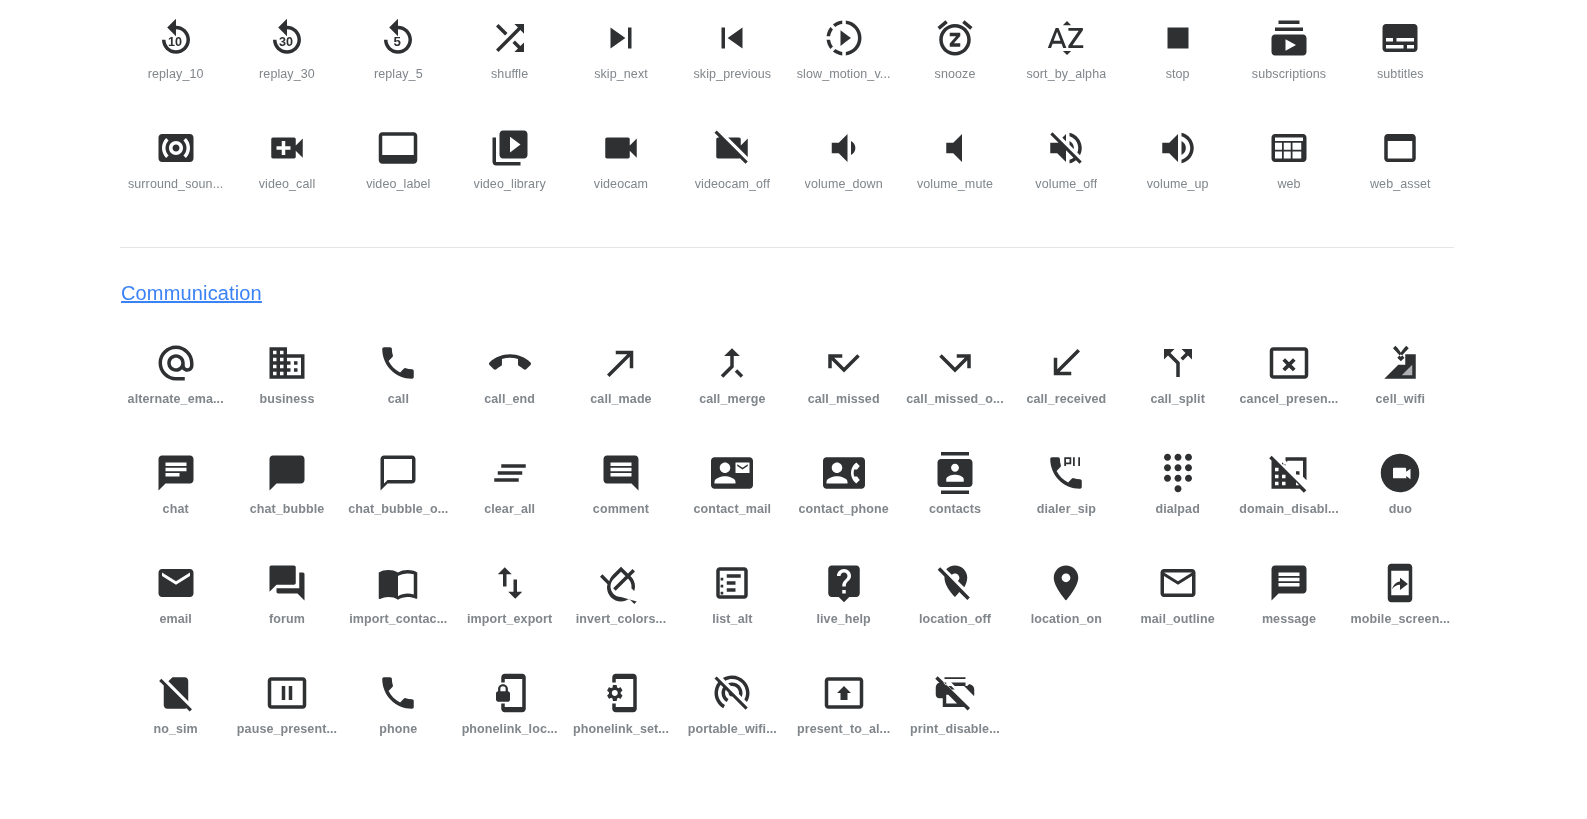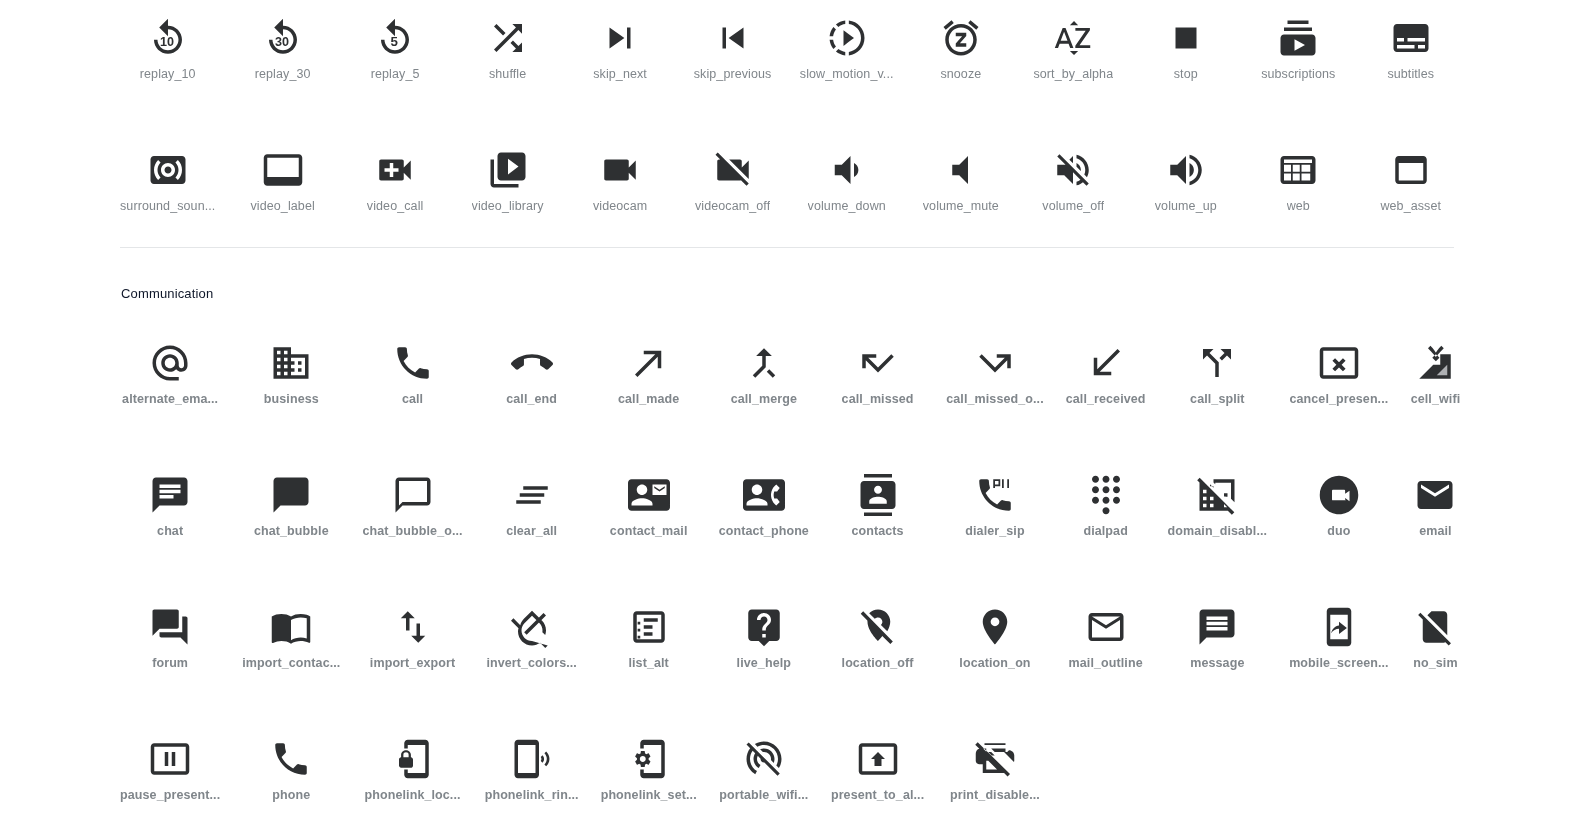--- a/index.html
+++ b/index.html
@@ -18,21 +18,20 @@
     position: relative;
     width: 1587px;
     height: 819px;
     background: #fff;
   }
   .icon-grid {
     display: grid;
     grid-template-columns: repeat(12, 1fr);
     column-gap: 0px;
     row-gap: 0px;
-    gap: 22px;
   }
   .icon-cell {
     height: 110px;
     display: flex;
     flex-direction: column;
     align-items: center;
     justify-content: flex-start;
     padding-top: 14px;
     box-sizing: border-box;
     cursor: pointer;
@@ -68,24 +67,25 @@
     left: 120px;
     top: 247px;
     width: 1334px;
     height: 1px;
     background: #e4e6e8;
   }
   .section-title {
     position: absolute;
     left: 121px;
     top: 284px;
-    font-size: 13px;
+    font-size: 20px;
     line-height: 19px;
-    color: #0f172a;
+    color: #3b82f6;
     letter-spacing: 0.15px;
+    text-decoration: underline;
   }
   .grid-media { position: absolute; left: 120px; top: 0; width: 1336px; }
   .grid-comm  { position: absolute; left: 120px; top: 325px; width: 1336px; font-weight: bold; }
 </style>
 </head>
 <body>
 
 <div class="page">
 
   <div class="grid-media">
@@ -193,32 +193,32 @@
           <div class="icon-art">
             <svg viewBox="0 0 24 24">
               <path d="M20 4H4c-1.1 0-2 .9-2 2v12c0 1.1.9 2 2 2h16c1.1 0 2-.9 2-2V6c0-1.1-.9-2-2-2zM7.76 16.24l-1.41 1.41C4.78 16.1 4 14.05 4 12s.78-4.1 2.34-5.66l1.41 1.41C6.59 8.93 6 10.46 6 12s.59 3.07 1.76 4.24zM12 16c-2.21 0-4-1.79-4-4s1.79-4 4-4 4 1.79 4 4-1.79 4-4 4zm5.66 1.66l-1.41-1.41C17.41 15.07 18 13.54 18 12s-.59-3.07-1.76-4.24l1.41-1.41C19.22 7.9 20 9.95 20 12s-.78 4.1-2.34 5.66zM12 10c-1.1 0-2 .9-2 2s.9 2 2 2 2-.9 2-2-.9-2-2-2z"></path>
             </svg>
           </div>
           <div class="icon-label">surround_soun...</div>
         </div>
         <div class="icon-cell">
           <div class="icon-art">
             <svg viewBox="0 0 24 24">
+              <path d="M17 10.5V7c0-.55-.45-1-1-1H4c-.55 0-1 .45-1 1v10c0 .55.45 1 1 1h12c.55 0 1-.45 1-1v-3.5l4 4v-11l-4 4zM14 13h-3v3H9v-3H6v-2h3V8h2v3h3v2z"></path>
+            </svg>
+          </div>
+          <div class="icon-label">video_call</div>
+        </div>
+        <div class="icon-cell">
+          <div class="icon-art">
+            <svg viewBox="0 0 24 24">
               <path d="M21 3H3c-1.1 0-2 .9-2 2v14c0 1.1.9 2 2 2h18c1.1 0 2-.9 2-2V5c0-1.1-.9-2-2-2zm0 13H3V5h18v11z"></path>
             </svg>
           </div>
           <div class="icon-label">video_label</div>
-        </div>
-        <div class="icon-cell">
-          <div class="icon-art">
-            <svg viewBox="0 0 24 24">
-              <path d="M17 10.5V7c0-.55-.45-1-1-1H4c-.55 0-1 .45-1 1v10c0 .55.45 1 1 1h12c.55 0 1-.45 1-1v-3.5l4 4v-11l-4 4zM14 13h-3v3H9v-3H6v-2h3V8h2v3h3v2z"></path>
-            </svg>
-          </div>
-          <div class="icon-label">video_call</div>
         </div>
         <div class="icon-cell">
           <div class="icon-art">
             <svg viewBox="0 0 24 24">
               <path d="M4 6H2v14c0 1.1.9 2 2 2h14v-2H4V6zm16-4H8c-1.1 0-2 .9-2 2v12c0 1.1.9 2 2 2h12c1.1 0 2-.9 2-2V4c0-1.1-.9-2-2-2zm-8 12.5v-9l6 4.5-6 4.5z"></path>
             </svg>
           </div>
           <div class="icon-label">video_library</div>
         </div>
         <div class="icon-cell">
@@ -419,20 +419,28 @@
           <div class="icon-art">
             <svg viewBox="0 0 24 24">
               <path d="M5 13h14v-2H5v2zm-2 4h14v-2H3v2zM7 7v2h14V7H7z"></path>
             </svg>
           </div>
           <div class="icon-label">clear_all</div>
         </div>
         <div class="icon-cell">
           <div class="icon-art">
             <svg viewBox="0 0 24 24">
+              <path d="M21.99 4c0-1.1-.89-2-1.99-2H4c-1.1 0-2 .9-2 2v12c0 1.1.9 2 2 2h14l4 4-.01-18zM18 14H6v-2h12v2zm0-3H6V9h12v2zm0-3H6V6h12v2z"></path>
+            </svg>
+          </div>
+          <div class="icon-label">comment</div>
+        </div>
+        <div class="icon-cell">
+          <div class="icon-art">
+            <svg viewBox="0 0 24 24">
               <path d="M21 8V7l-3 2-3-2v1l3 2 3-2zm1-5H2C.9 3 0 3.9 0 5v14c0 1.1.9 2 2 2h20c1.1 0 1.99-.9 1.99-2L24 5c0-1.1-.9-2-2-2zM8 6c1.66 0 3 1.34 3 3s-1.34 3-3 3-3-1.34-3-3 1.34-3 3-3zm6 12H2v-1c0-2 4-3.1 6-3.1s6 1.1 6 3.1v1zm8-6h-8V6h8v6z"></path>
             </svg>
           </div>
           <div class="icon-label">contact_mail</div>
         </div>
         <div class="icon-cell">
           <div class="icon-art">
             <svg viewBox="0 0 24 24">
               <path d="M22 3H2C.9 3 0 3.9 0 5v14c0 1.1.9 2 2 2h20c1.1 0 1.99-.9 1.99-2L24 5c0-1.1-.9-2-2-2zM8 6c1.66 0 3 1.34 3 3s-1.34 3-3 3-3-1.34-3-3 1.34-3 3-3zm6 12H2v-1c0-2 4-3.1 6-3.1s6 1.1 6 3.1v1zm3.85-4h1.64L21 16l-1.99 1.99c-1.31-.98-2.28-2.38-2.73-3.99-.18-.64-.28-1.31-.28-2s.1-1.36.28-2c.45-1.62 1.42-3.01 2.73-3.99L21 8l-1.51 2h-1.64c-.22.63-.35 1.3-.35 2s.13 1.37.35 2z"></path>
             </svg>
@@ -599,28 +607,20 @@
           </div>
           <div class="icon-label">phone</div>
         </div>
         <div class="icon-cell">
           <div class="icon-art">
             <svg viewBox="0 0 24 24">
               <path d="M19 1H9c-1.1 0-2 .9-2 2v3h2V4h10v16H9v-2H7v3c0 1.1.9 2 2 2h10c1.1 0 2-.9 2-2V3c0-1.1-.9-2-2-2zm-8.2 10V9.5C10.8 8.1 9.4 7 8 7S5.2 8.1 5.2 9.5V11c-.6 0-1.2.6-1.2 1.2v3.5c0 .7.6 1.3 1.2 1.3h5.5c.7 0 1.3-.6 1.3-1.2v-3.5c0-.7-.6-1.3-1.2-1.3zm-1.3 0H6.5V9.5c0-.8.7-1.3 1.5-1.3s1.5.5 1.5 1.3V11z"></path>
             </svg>
           </div>
           <div class="icon-label">phonelink_loc...</div>
-        </div>
-        <div class="icon-cell">
-          <div class="icon-art">
-            <svg viewBox="0 0 24 24">
-              <path d="M20.1 7.7l-1 1c1.8 1.8 1.8 4.6 0 6.5l1 1c2.5-2.3 2.5-6.1 0-8.5zM18 9.8l-1 1c.5.7.5 1.6 0 2.3l1 1c1.2-1.2 1.2-3 0-4.3zM14 1H4c-1.1 0-2 .9-2 2v18c0 1.1.9 2 2 2h10c1.1 0 2-.9 2-2V3c0-1.1-.9-2-2-2zm0 19H4V4h10v16z"></path>
-            </svg>
-          </div>
-          <div class="icon-label">phonelink_rin...</div>
         </div>
         <div class="icon-cell">
           <div class="icon-art">
             <svg viewBox="0 0 24 24">
               <path d="M11.8 12.45c.01-.16.02-.3.02-.45s-.01-.3-.03-.45l.93-.78c.08-.07.1-.19.05-.29l-.88-1.6c-.05-.1-.17-.14-.28-.1l-1.11.46c-.23-.18-.48-.33-.76-.44l-.17-1.22c-.01-.11-.11-.2-.22-.2H7.57c-.11 0-.21.09-.22.2l-.17 1.22c-.28.12-.54.26-.77.44l-1.11-.46c-.1-.04-.22 0-.28.1l-.88 1.6c-.05.1-.03.21.05.29l.94.78c-.02.15-.03.3-.03.45s.01.29.03.45l-.94.78c-.08.07-.1.19-.05.29l.88 1.6c.05.1.17.14.28.1l1.11-.46c.23.18.48.33.76.44l.17 1.22c.2.11.12.2.23.2h1.78c.11 0 .21-.09.22-.2l.17-1.22c.28-.12.53-.26.76-.44l1.12.46c.1.04.22 0 .28-.1l.88-1.6c.05-.1.03-.21-.05-.29l-.93-.78zm-3.35 1.24c-.93 0-1.69-.76-1.69-1.69s.76-1.69 1.69-1.69 1.69.76 1.69 1.69-.76 1.69-1.69 1.69zM19 1H9c-1.1 0-2 .9-2 2v3h2V4h10v16H9v-2H7v3c0 1.1.9 2 2 2h10c1.1 0 2-.9 2-2V3c0-1.1-.9-2-2-2z"></path>
             </svg>
           </div>
           <div class="icon-label">phonelink_set...</div>
         </div>
         <div class="icon-cell">

